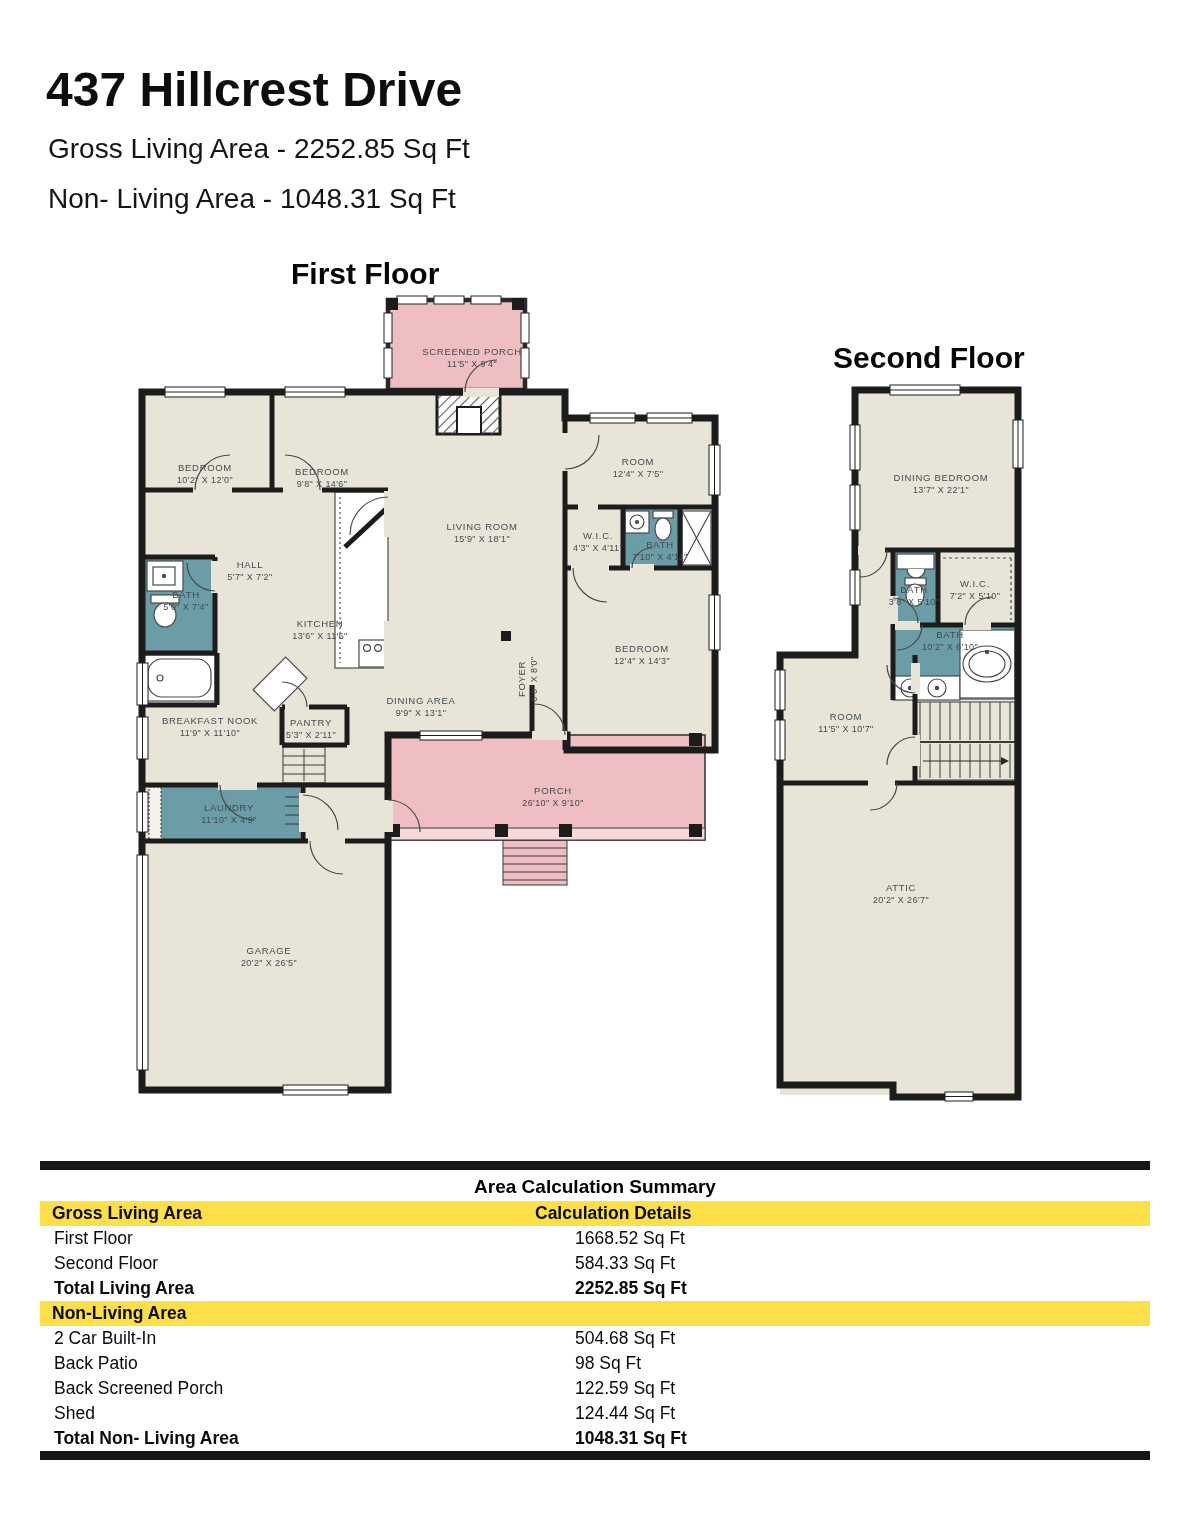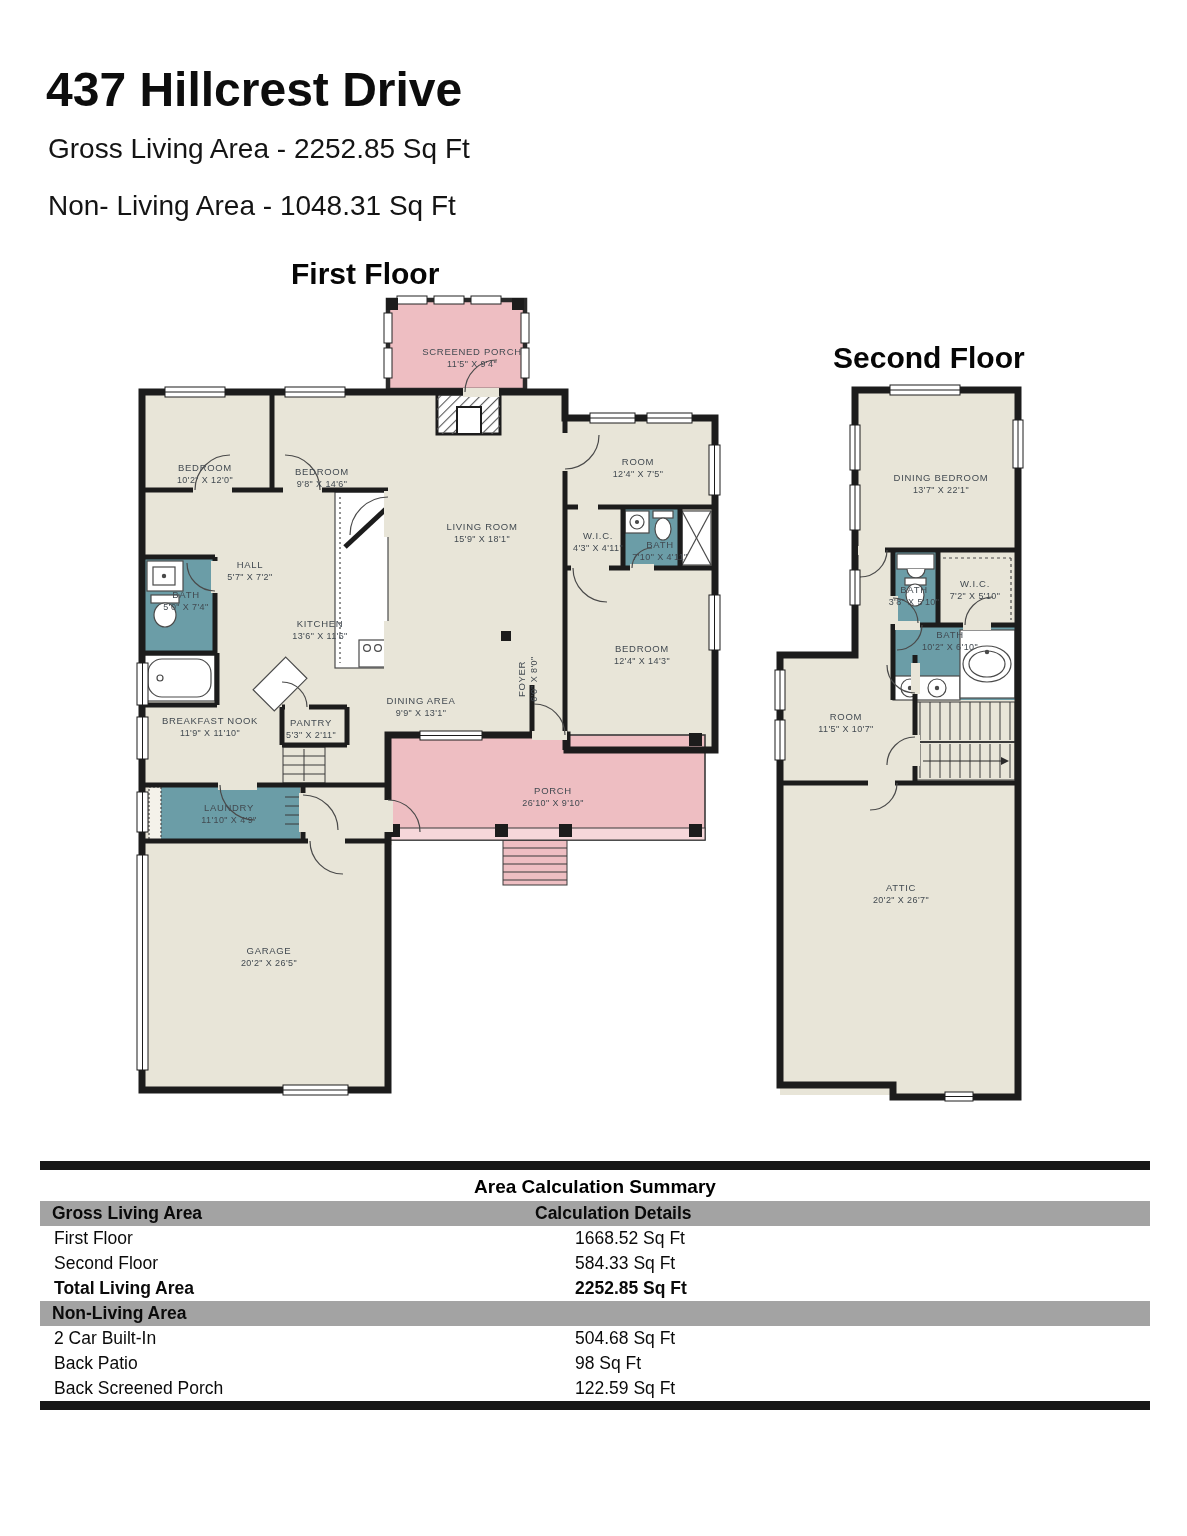--- a/index.html
+++ b/index.html
@@ -13,35 +13,35 @@
   
   .rlabel{position:absolute;transform:translate(-50%,-50%);text-align:center;color:#424a51;
           white-space:nowrap;line-height:1.4;z-index:5;}
   .rlabel .rname{display:block;font-size:9.5px;letter-spacing:.7px;}
   .rlabel .rdims{display:block;font-size:9px;letter-spacing:.4px;}
   .rlabel.rot{transform:translate(-50%,-50%) rotate(-90deg);}
   
   .tbl{left:40px;top:1161px;width:1110px;}
   .bar{height:9px;background:#161616;}
   .tbl-title{text-align:center;font-weight:bold;font-size:19px;padding:6px 0 3px 0;color:#000;}
-  .band{position:relative;background:#a3a3a3;font-weight:bold;font-size:17.5px;color:#0a0a0a;
+  .band{position:relative;background:#fde047;font-weight:bold;font-size:17.5px;color:#0a0a0a;
         height:25px;line-height:25px;}
   .band .c1{padding-left:12px;}
   .band .c2{position:absolute;left:495px;top:0;}
   .trow{position:relative;font-size:17.5px;height:25px;line-height:25px;color:#0a0a0a;}
   .trow .c1{padding-left:14px;}
   .trow .c2{position:absolute;left:535px;top:0;}
   .trow.bold{font-weight:bold;}
 </style>
 </head>
 <body>
 
 <div class="abs page-title">437 Hillcrest Drive</div>
 <div class="abs page-sub" style="top:133px;">Gross Living Area - 2252.85 Sq Ft</div>
-<div class="abs page-sub" style="top:190px;text-align:right;">Non- Living Area - 1048.31 Sq Ft</div>
+<div class="abs page-sub" style="top:183px;text-align:right;">Non- Living Area - 1048.31 Sq Ft</div>
 
 <div class="abs floor-heading" style="left:291px;top:257px;">First Floor</div>
 <div class="abs floor-heading" style="left:833px;top:341px;">Second Floor</div>
 
 <svg class="abs" style="left:135px;top:295px;" width="595" height="810" viewBox="0 0 595 810">
   <defs>
     <pattern id="hatch" width="7" height="7" patternUnits="userSpaceOnUse" patternTransform="rotate(45)">
       <line x1="0" y1="0" x2="0" y2="7" stroke="#5a5a5a" stroke-width="2.2"></line>
     </pattern>
   </defs>
@@ -456,14 +456,22 @@
     <span class="c2">504.68 Sq Ft</span>
   </div>
   <div class="trow">
     <span class="c1">Back Patio</span>
     <span class="c2">98 Sq Ft</span>
   </div>
   <div class="trow">
     <span class="c1">Back Screened Porch</span>
     <span class="c2">122.59 Sq Ft</span>
   </div>
+  <div class="trow">
+    <span class="c1">Shed</span>
+    <span class="c2">124.44 Sq Ft</span>
+  </div>
+  <div class="trow bold">
+    <span class="c1">Total Non- Living Area</span>
+    <span class="c2">1048.31 Sq Ft</span>
+  </div>
   <div class="bar"></div>
 </div>
 
 </body></html>

